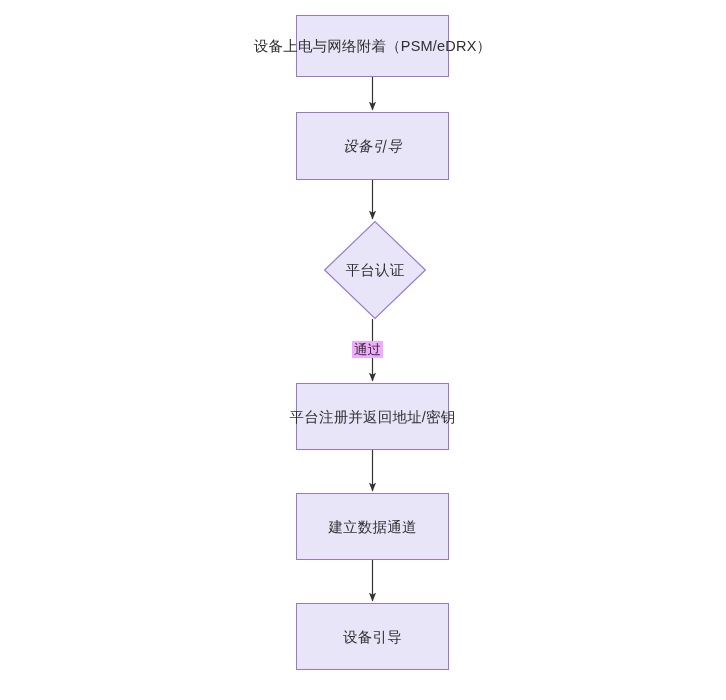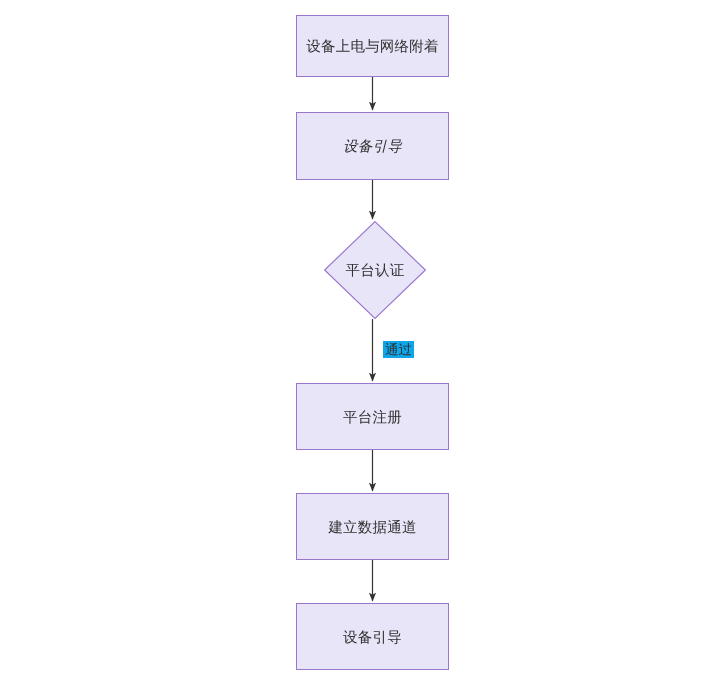--- a/index.html
+++ b/index.html
@@ -62,28 +62,27 @@
     justify-content: center;
     color: #2f2f2f;
     font-size: 14.5px;
     line-height: 22px;
     text-align: center;
     letter-spacing: 0.2px;
     font-family: Liberation Serif, serif;
   }
   .edge-label {
     position: absolute;
-    background: #0ea5e9;
+    background: #f0abfc;
     color: #2f2f2f;
     font-size: 13.5px;
     line-height: 17px;
     padding: 0 2px;
     white-space: nowrap;
     text-align: right;
-    margin-left: 31px;
   }
 </style>
 </head>
 <body>
 
 <svg id="flow-canvas" viewBox="0 0 726 700" xmlns="http://www.w3.org/2000/svg">
   <defs>
     <marker id="arrowhead" markerWidth="10" markerHeight="10" refX="8.4" refY="3.6" orient="auto" markerUnits="userSpaceOnUse">
       <path d="M0,0 L9,3.6 L0,7.2 L2.1,3.6 Z" fill="#333333"></path>
     </marker>
@@ -101,39 +100,41 @@
   <g>
     <line x1="372.5" y1="450" x2="372.5" y2="491" stroke="#333333" stroke-width="1.2" marker-end="url(#arrowhead)"></line>
   </g>
   <g>
     <line x1="372.5" y1="560" x2="372.5" y2="601" stroke="#333333" stroke-width="1.2" marker-end="url(#arrowhead)"></line>
   </g>
 </svg>
 
 <div class="node" id="node-n1" style="left:296px; top:15px; width:153px; height:62px;">
   <span class="line">设备上电与网络附着</span>
+  <span class="line">（PSM/eDRX）</span>
 </div>
 
 <div class="node" id="node-n2" style="left:296px; top:112px; width:153px; height:68px;font-style:italic;">
   <span class="line">设备引导</span>
 </div>
 
 <div class="diamond-wrap" id="node-n3" style="left:324px; top:221px; width:102px; height:98px;">
   <svg class="diamond-shape" viewBox="0 0 102 98" preserveAspectRatio="none" xmlns="http://www.w3.org/2000/svg">
     <polygon points="51,0.6 101.4,49 51,97.4 0.6,49" fill="#e9e5f8" stroke="#9a77cf" stroke-width="1.2"></polygon>
   </svg>
   <div class="diamond-label">
     <span class="line">平台认证</span>
   </div>
 </div>
 
 <div class="edge-label" style="left:352px; top:341px;">通过</div>
 
 <div class="node" id="node-n4" style="left:296px; top:383px; width:153px; height:67px;">
   <span class="line">平台注册</span>
+  <span class="line">并返回地址/密钥</span>
 </div>
 
 <div class="node" id="node-n5" style="left:296px; top:493px; width:153px; height:67px;">
   <span class="line">建立数据通道</span>
 </div>
 
 <div class="node" id="node-n6" style="left:296px; top:603px; width:153px; height:67px;">
   <span class="line">设备引导</span>
 </div>
 

